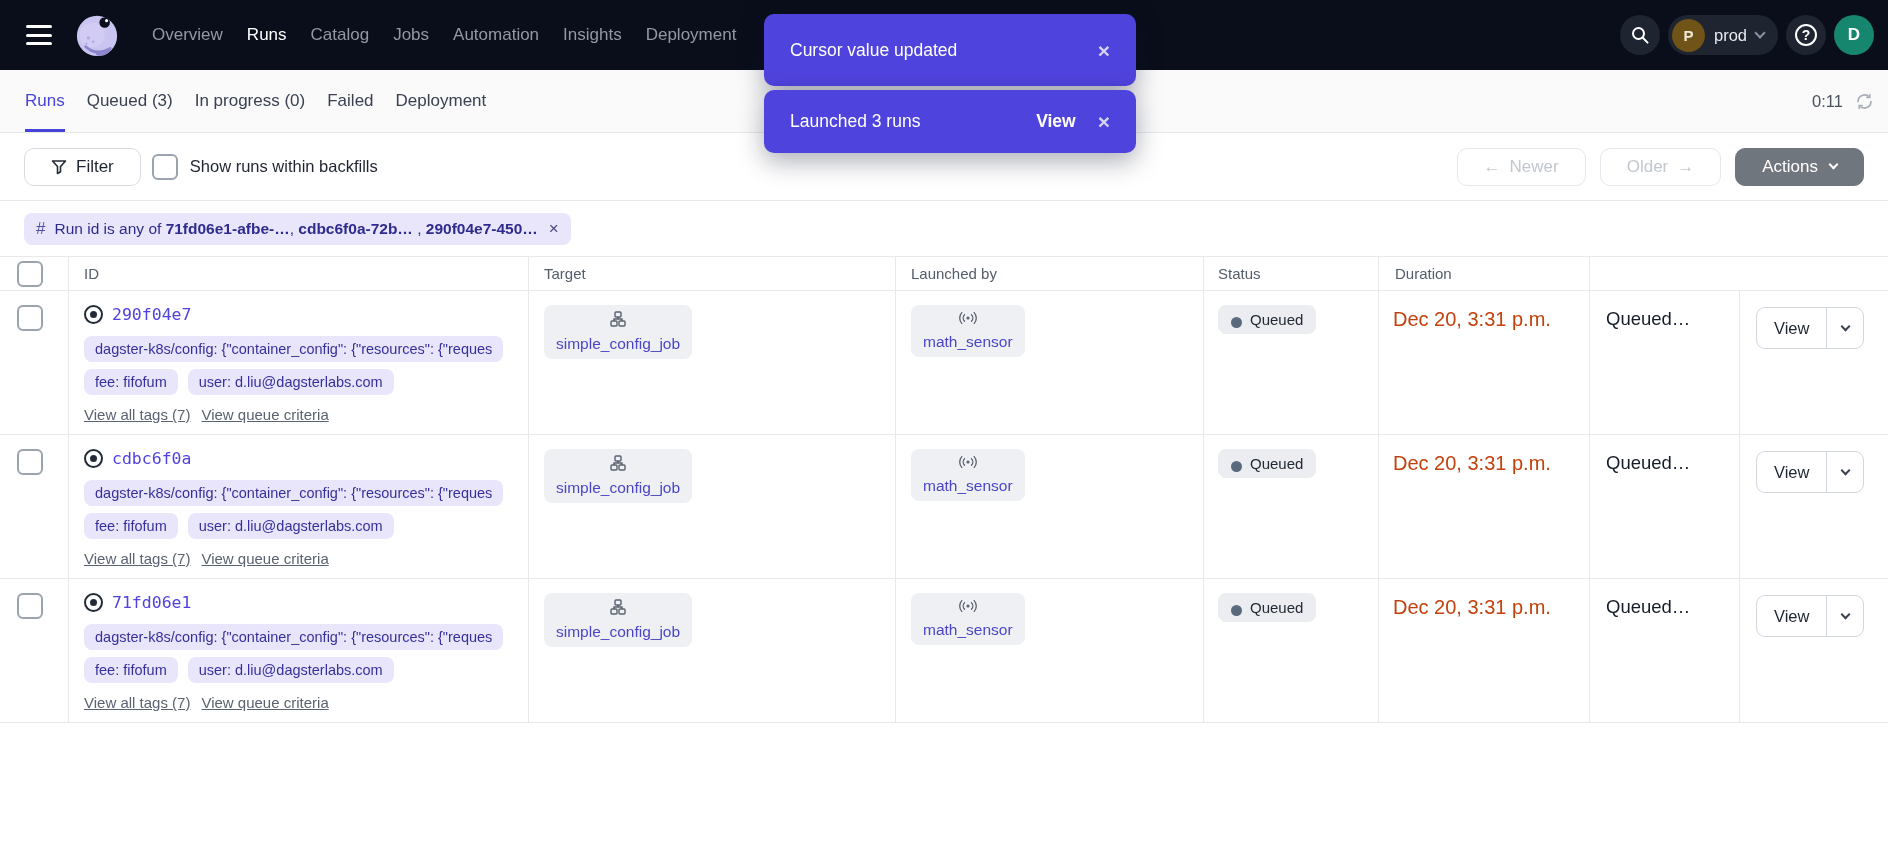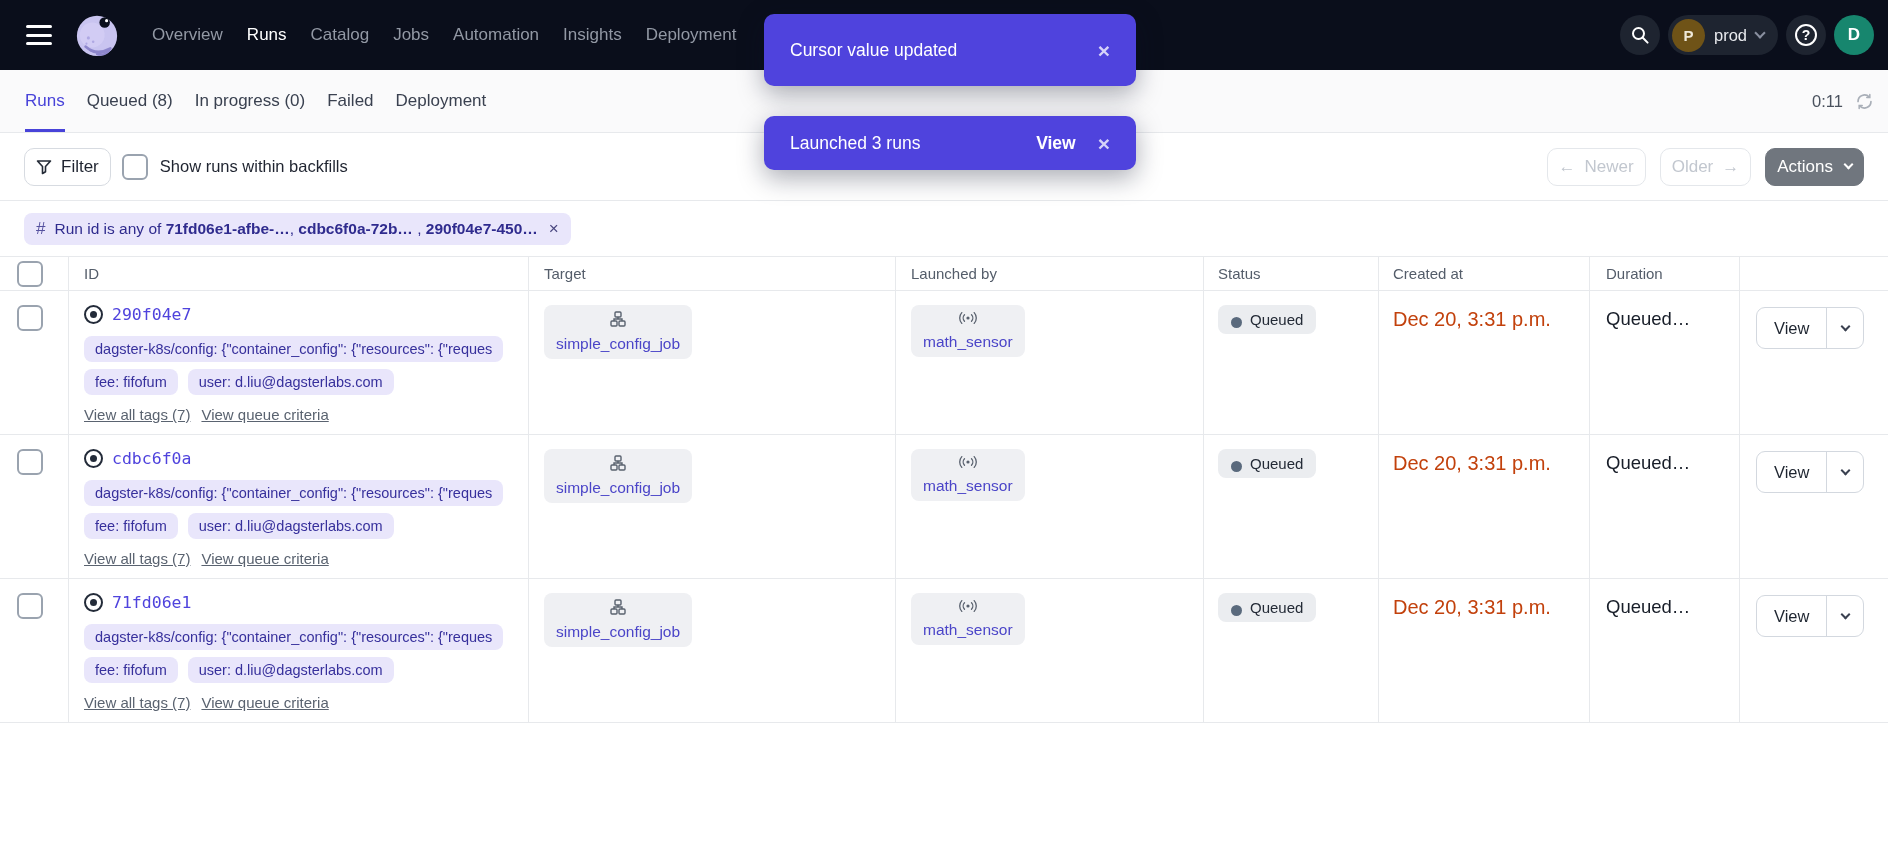--- a/index.html
+++ b/index.html
@@ -41,38 +41,38 @@
   .q-ring{width:22px;height:22px;border:2px solid #fff;border-radius:50%;color:#fff;font-size:14px;font-weight:700;display:flex;align-items:center;justify-content:center;}
   .user-avatar{width:40px;height:40px;border-radius:50%;background:#17866E;color:#fff;font-size:17px;font-weight:600;display:flex;align-items:center;justify-content:center;}
   .chev{width:8px;height:8px;border-right:2px solid currentColor;border-bottom:2px solid currentColor;display:inline-block;transform:rotate(45deg);margin-top:-4px;}
   .ws-pill .chev{color:#8A90A0;}
 
   
   .toast{position:absolute;left:764px;width:372px;background:var(--accent);color:#fff;border-radius:10px;
     display:flex;align-items:center;padding:0 26px;font-size:17.5px;z-index:50;
     box-shadow:0 8px 26px rgba(12,16,40,.35);}
   .toast-1{top:14px;height:72px;}
-  .toast-2{top:116px;height:54px;}
+  .toast-2{top:90px;height:63px;}
   .toast-right{margin-left:auto;display:flex;align-items:center;gap:22px;}
   .toast-action{color:#fff;font-size:17.5px;font-weight:600;}
   .toast-close{color:#D6D3F8;font-size:21px;font-weight:700;line-height:1;margin-left:auto;}
   .toast-2 .toast-close{margin-left:0;}
 
   
   .tabstrip{height:63px;background:#FAFAFB;border-bottom:1px solid var(--border);display:flex;align-items:stretch;padding:0 14px 0 25px;}
   .tabs{display:flex;gap:22px;}
   .tab{position:relative;display:flex;align-items:center;font-size:17px;color:#3A4150;font-weight:500;}
   .tab.active{color:#4843D9;}
   .tab.active::after{content:"";position:absolute;left:0;right:0;bottom:0;height:3px;background:#4843D9;}
   .strip-right{margin-left:auto;display:flex;align-items:center;gap:12px;}
   .timer{font-size:16.5px;color:#4A525E;}
 
   
   .filterbar{height:68px;background:#fff;border-bottom:1px solid var(--border);display:flex;align-items:center;padding:0 24px;}
-  .btn{height:38px;border:1px solid #D7DBE1;background:#fff;border-radius:10px;display:inline-flex;align-items:center;gap:9px;padding:0 11px;font-size:17px;color:#1F2430;font-weight:500;}
+  .btn{height:38px;border:1px solid #D7DBE1;background:#fff;border-radius:10px;display:inline-flex;align-items:center;gap:9px;padding:0 26px;font-size:17px;color:#1F2430;font-weight:500;}
   .checkbox{width:26px;height:26px;border:2px solid #9AA3AF;border-radius:6px;background:#fff;display:inline-block;flex:none;}
   .chk-label{font-size:16.5px;color:#1F2430;margin-left:12px;}
   .filterbar .checkbox{margin-left:11px;}
   .fb-right{margin-left:auto;display:flex;align-items:center;gap:14px;}
   .btn.disabled{color:#C2C7CF;border-color:#E4E7EB;cursor:default;}
   .btn.actions{background:#70767E;border-color:#70767E;color:#fff;}
   .btn.actions .chev{color:#fff;width:7px;height:7px;margin-left:3px;}
 
   
   .chiprow{height:55px;display:flex;align-items:center;padding:0 24px;background:#fff;}
@@ -177,21 +177,21 @@
     <span>Launched 3 runs</span>
     <span class="toast-right">
       <button class="toast-action">View</button>
       <button class="toast-close">×</button>
     </span>
   </div>
 
   <div class="tabstrip">
     <div class="tabs">
       <button class="tab active">Runs</button>
-      <button class="tab">Queued (8)</button>
+      <button class="tab">Queued (3)</button>
       <button class="tab">In progress (0)</button>
       <button class="tab">Failed</button>
       <button class="tab">Deployment</button>
     </div>
     <div class="strip-right">
       <span class="timer">0:11</span>
       <button style="display:flex;">
         <svg width="19" height="19" viewBox="0 0 20 20" fill="none" stroke="#A9AFB8" stroke-width="1.8" stroke-linecap="round">
           <path d="M16.8 10a6.8 6.8 0 0 1-11.8 4.6"></path>
           <path d="M3.2 10a6.8 6.8 0 0 1 11.8-4.6"></path>
@@ -242,21 +242,20 @@
 
   <div class="runs-table">
     <div class="thead row-grid">
       <div class="cell c-check">
           <span class="checkbox"></span>
         </div>
       <div class="cell">ID</div>
       <div class="cell">Target</div>
       <div class="cell">Launched by</div>
       <div class="cell c-status">Status</div>
-      <div class="cell c-created" style="font-size:15px;color:var(--hdr);padding-top:0 !important;">Created at</div>
       <div class="cell c-duration" style="font-size:15px;color:var(--hdr);padding-top:0 !important;">Duration</div>
       <div class="cell"></div>
     </div>
 
     <div class="trow row-grid">
       <div class="cell c-check"><span class="checkbox"></span></div>
       <div class="cell c-id">
         <div class="id-line">
           <span class="queued-icon">
               <i></i>

